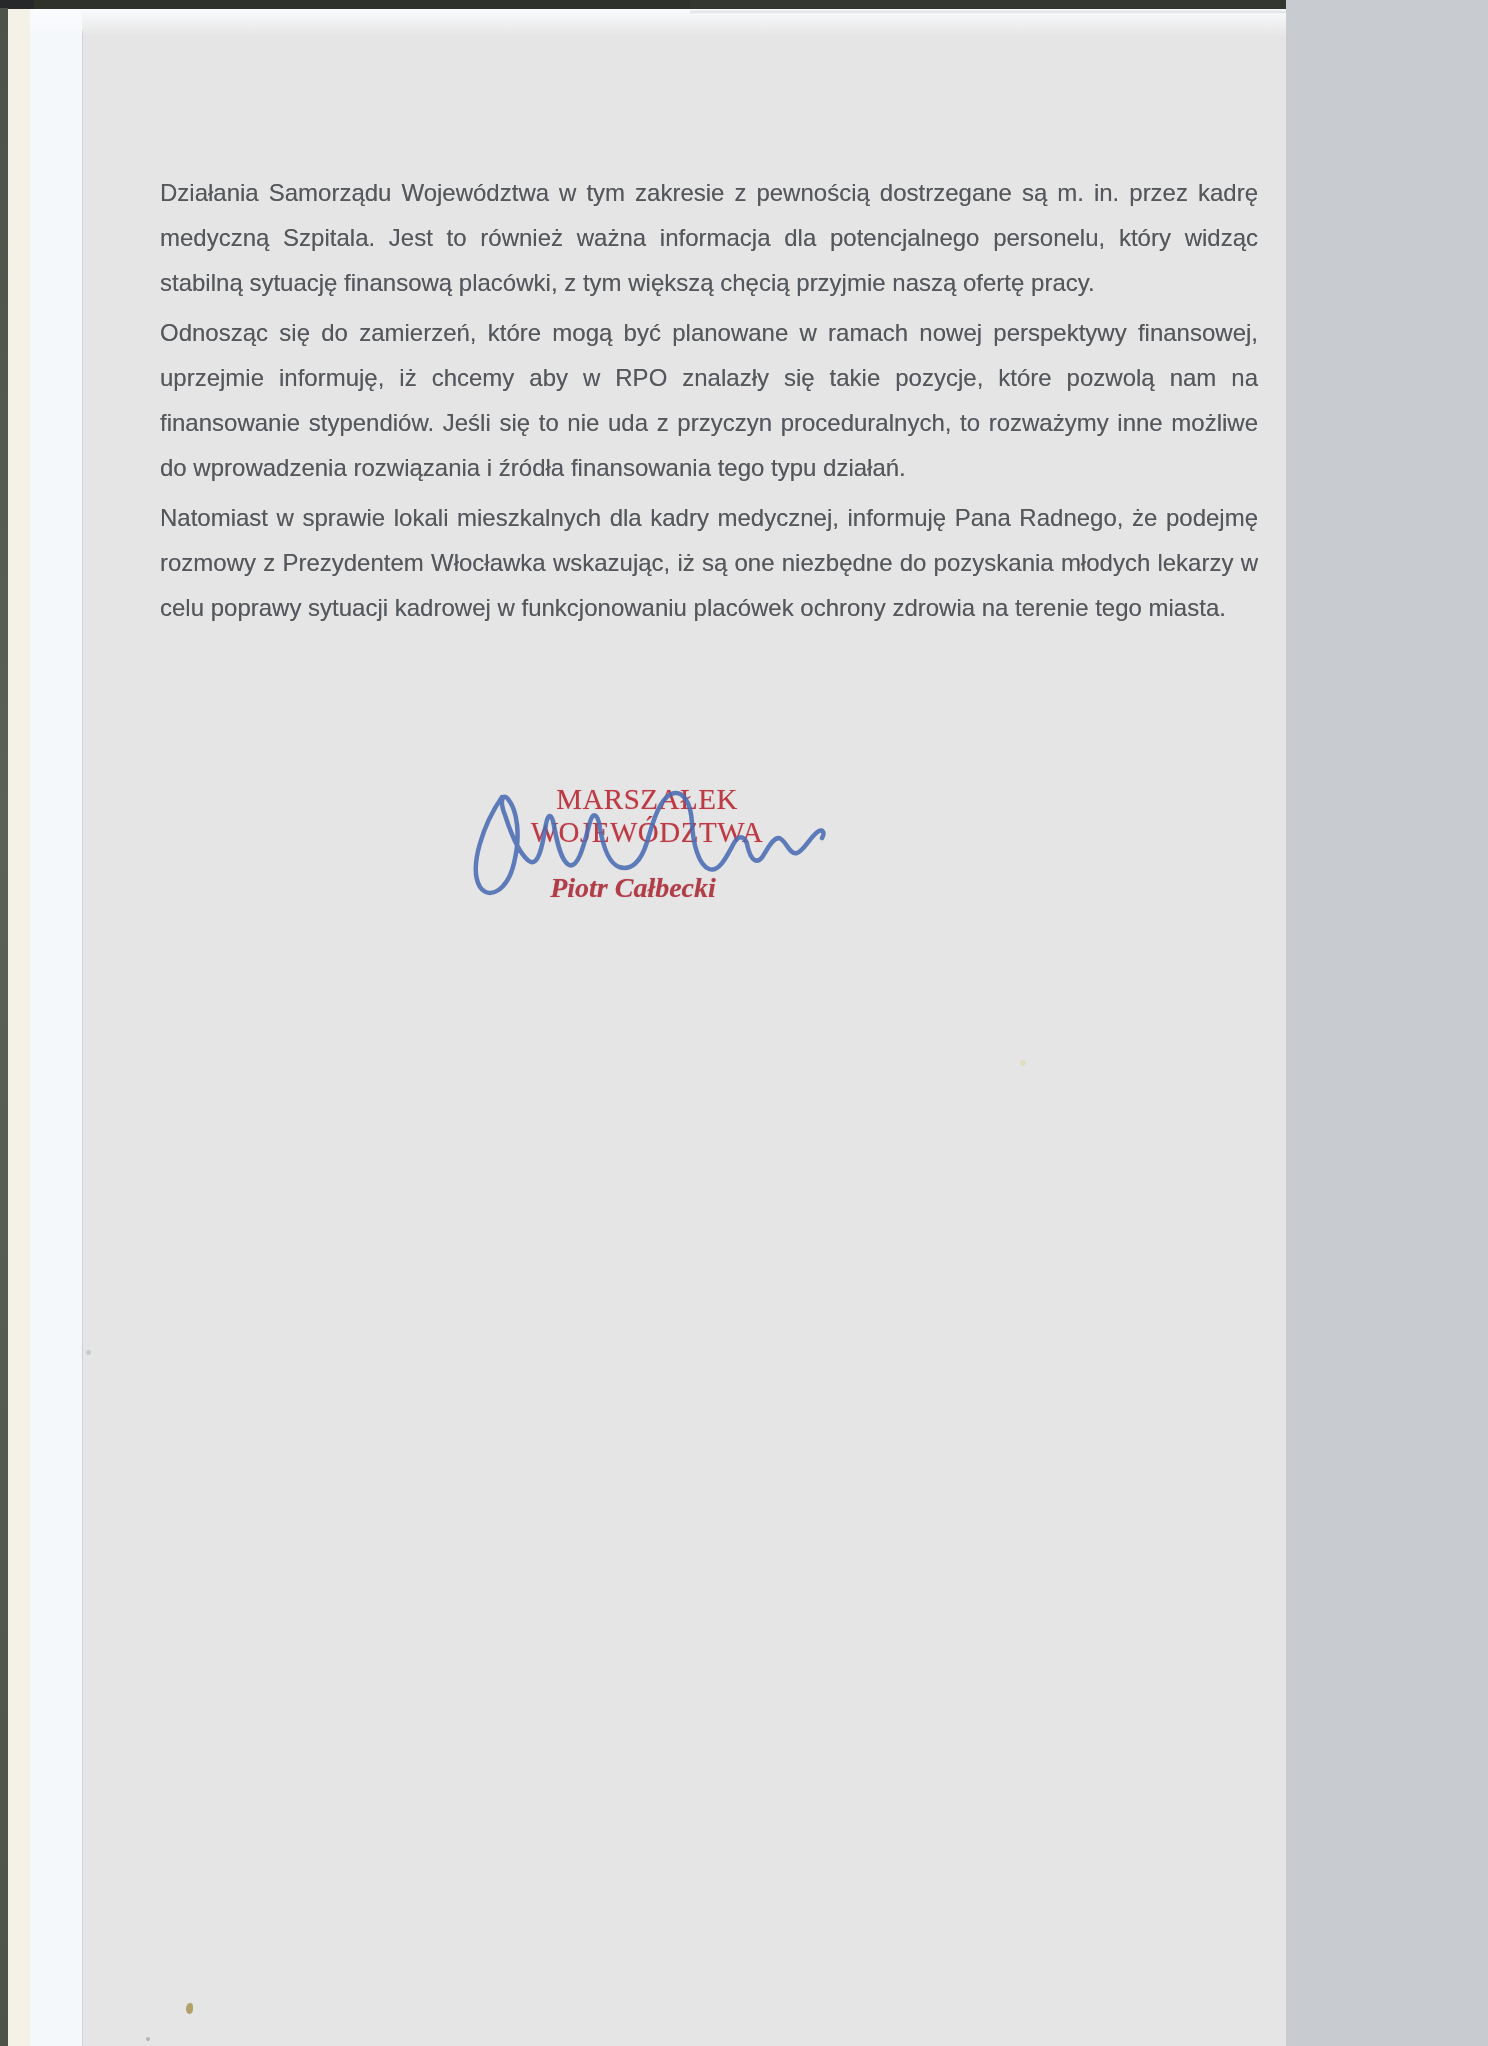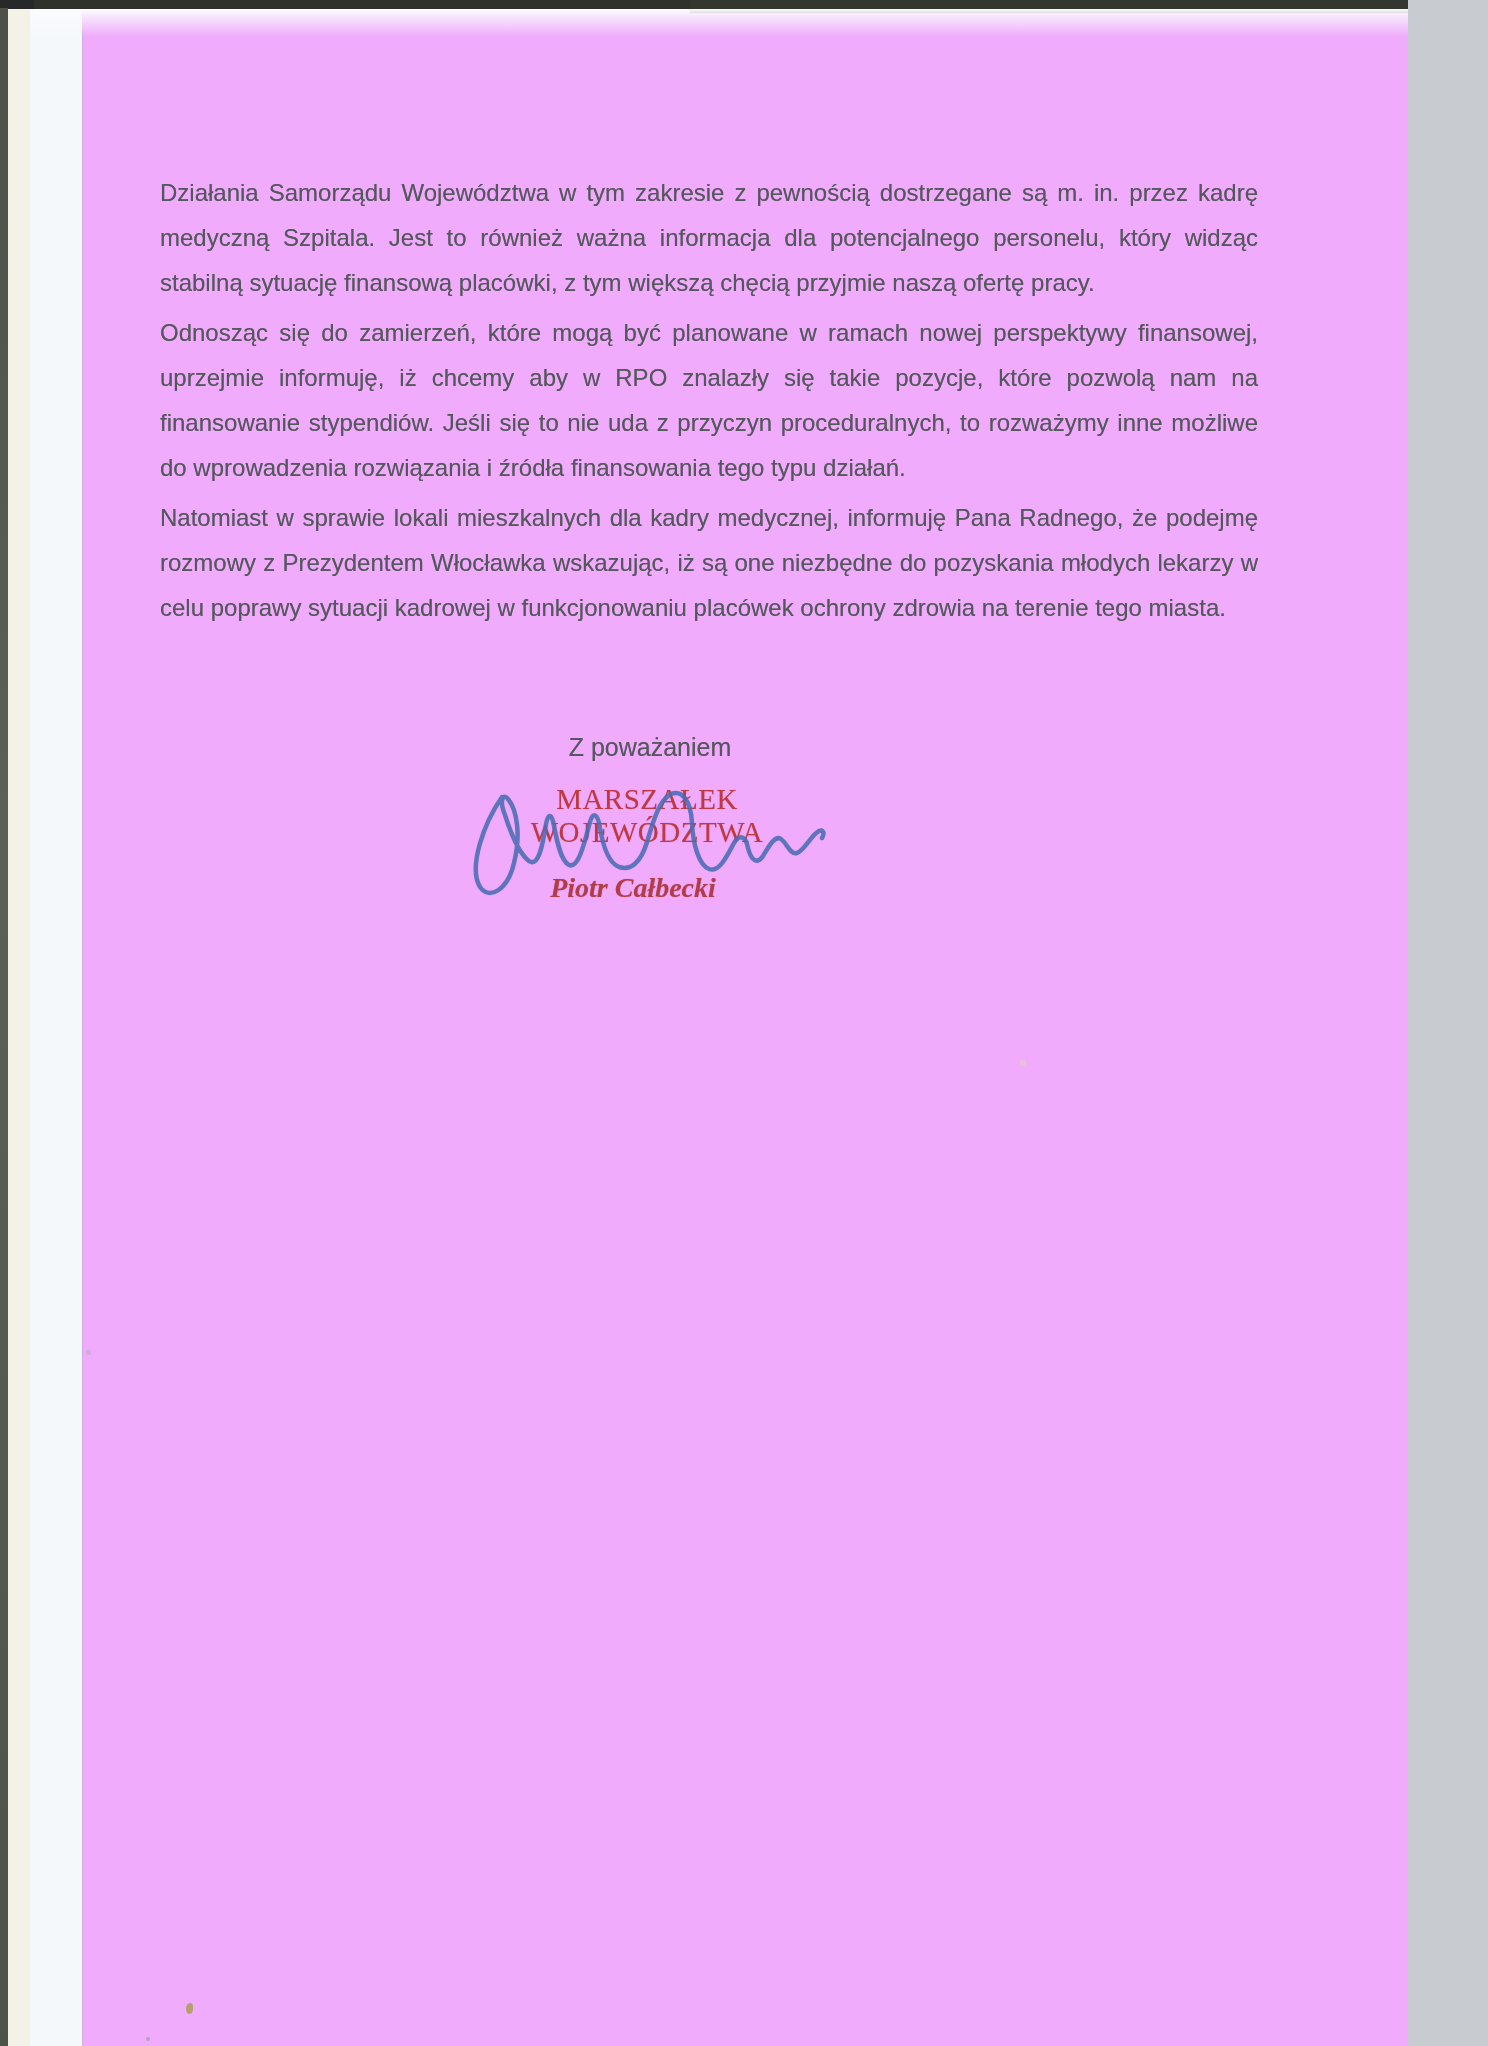--- a/index.html
+++ b/index.html
@@ -1,21 +1,21 @@
 <!DOCTYPE html>
 <html><head>
 <meta charset="utf-8">
 <style>
   * { margin: 0; padding: 0; box-sizing: border-box; }
   html, body { background: #c8ccd0; }
   .page {
     position: relative;
-    width: 1408px;
+    width: 1286px;
     height: 2046px;
-    background: #f0abfc;
+    background: #e5e5e5;
     overflow: hidden;
     font-family: "Liberation Sans", sans-serif;
   }
   
   .scan-top-bar {
     position: absolute; left: 0; top: 0; width: 1488px; height: 9px;
     background: #2f322b;
   }
   .scan-top-bar-thick {
     position: absolute; left: 690px; top: 0; width: 798px; height: 13px;
@@ -123,21 +123,20 @@
   <div class="speck-dot"></div>
   <div class="speck-faint"></div>
   <div class="speck-mid"></div>
 
   <div class="content">
     <p>Działania Samorządu Województwa w tym zakresie z pewnością dostrzegane są m. in. przez kadrę medyczną Szpitala. Jest to również ważna informacja dla potencjalnego personelu, który widząc stabilną sytuację finansową placówki, z tym większą chęcią przyjmie naszą ofertę pracy.</p>
     <p>Odnosząc się do zamierzeń, które mogą być planowane w ramach nowej perspektywy finansowej, uprzejmie informuję, iż chcemy aby w RPO znalazły się takie pozycje, które pozwolą nam na finansowanie stypendiów. Jeśli się to nie uda z przyczyn proceduralnych, to rozważymy inne możliwe do wprowadzenia rozwiązania i źródła finansowania tego typu działań.</p>
     <p>Natomiast w sprawie lokali mieszkalnych dla kadry medycznej, informuję Pana Radnego, że podejmę rozmowy z Prezydentem Włocławka wskazując, iż są one niezbędne do pozyskania młodych lekarzy w celu poprawy sytuacji kadrowej w funkcjonowaniu placówek ochrony zdrowia na terenie tego miasta.</p>
   </div>
 
-  <div class="closing">Z poważaniem</div>
 
   <div class="stamp-title">MARSZAŁEK WOJEWÓDZTWA</div>
 
   <svg class="signature-svg" viewBox="0 0 400 130" fill="none" xmlns="http://www.w3.org/2000/svg">
     <path stroke-width="4.5" stroke-linecap="round" stroke-linejoin="round" opacity="0.88" d="M 52,14
              C 34,40 18,84 30,104
              C 40,118 58,106 64,80
              C 71,52 67,27 58,16
              C 53,10 49,17 55,32
              C 62,54 70,71 79,78

